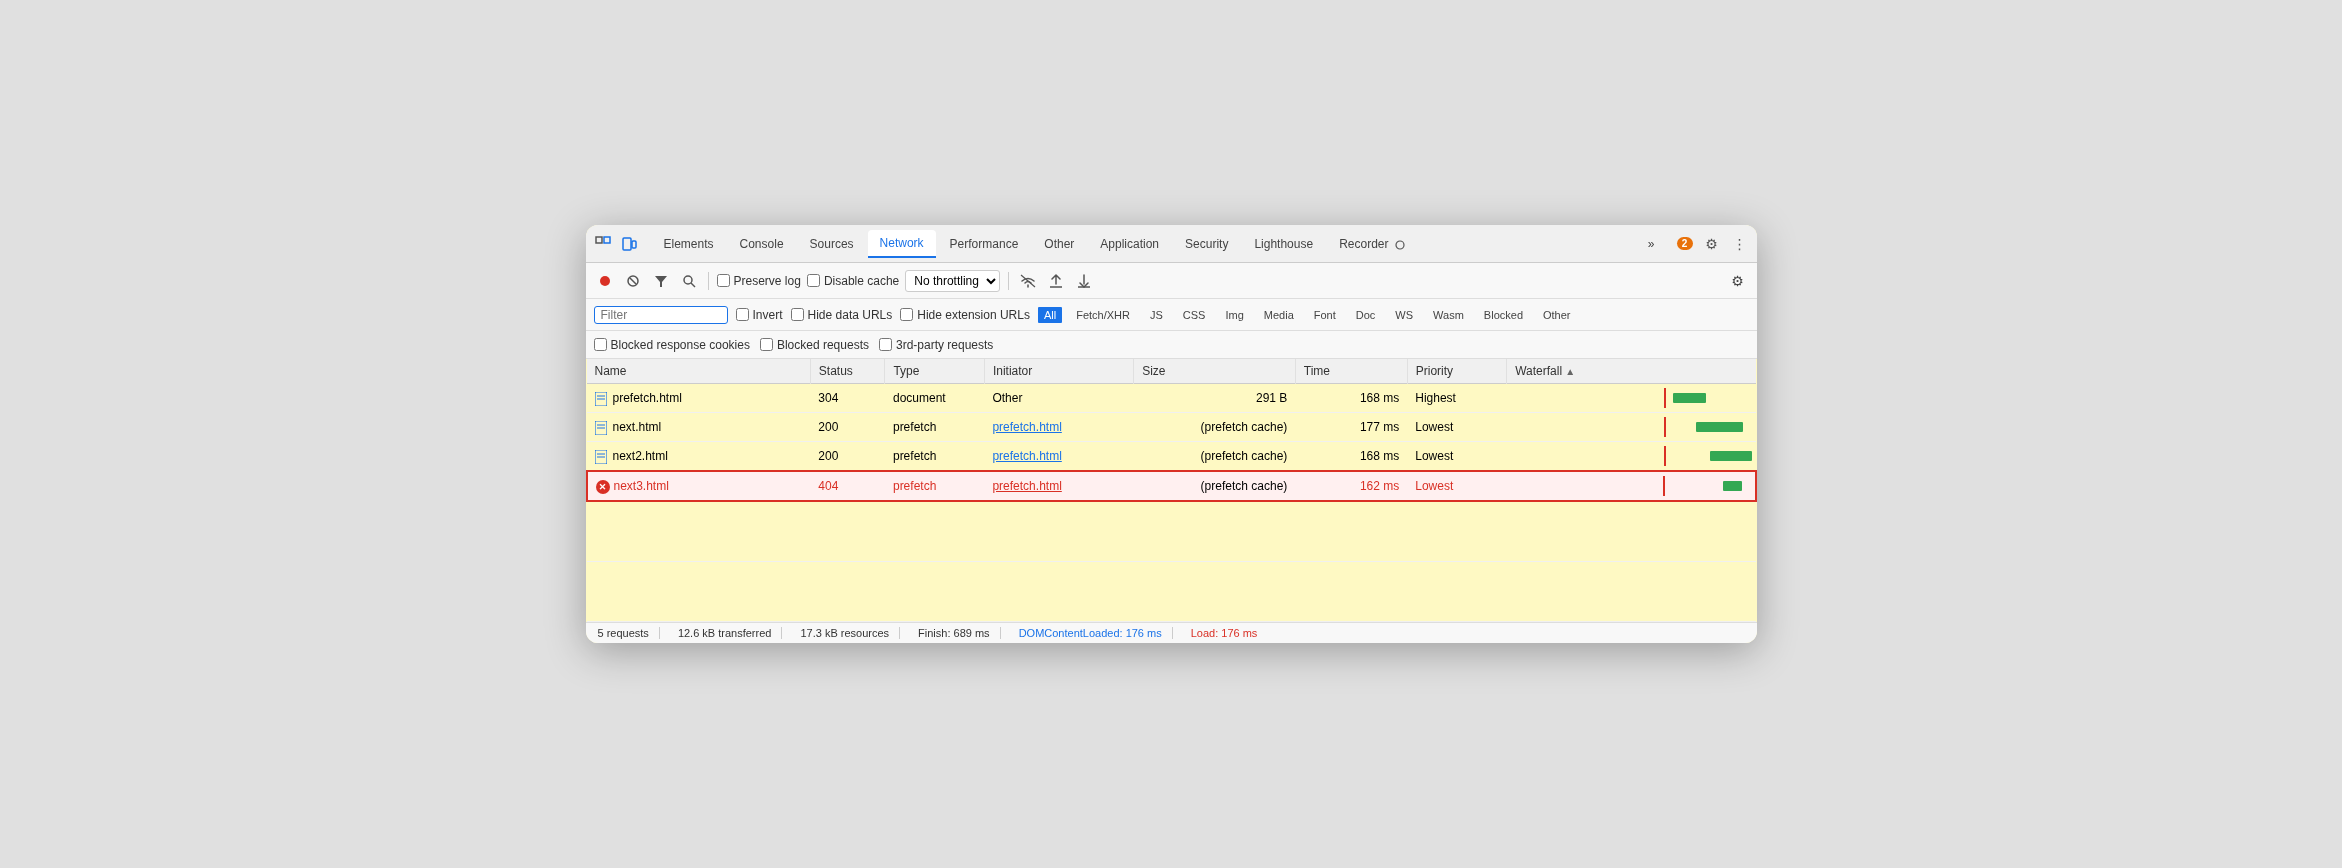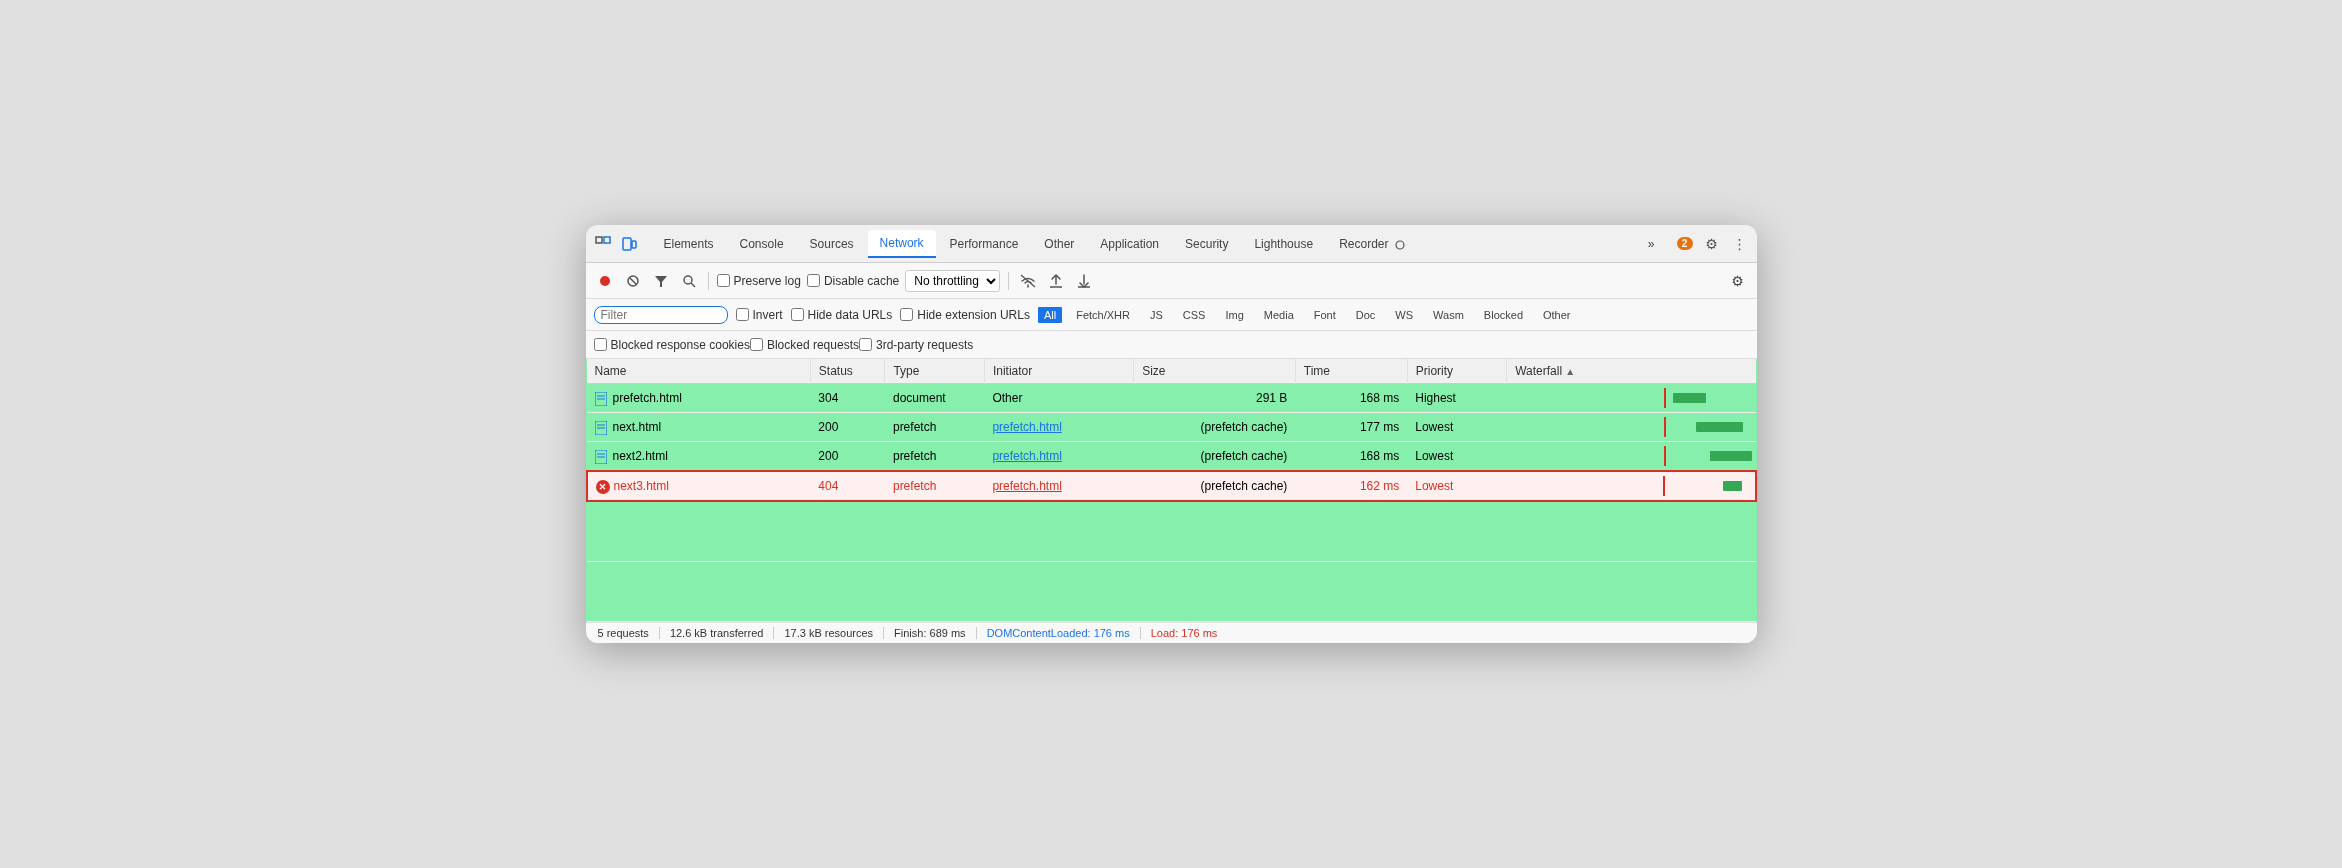--- a/index.html
+++ b/index.html
@@ -41,21 +41,21 @@
     }
     .tl-red { background: #ff5f57; border: 1px solid #e0443e; }
     .tl-yellow { background: #ffbd2e; border: 1px solid #dfa023; }
     .tl-green { background: #28c840; border: 1px solid #1aab29; }
     .titlebar-title {
       font-size: 13px;
       font-weight: 600;
       color: #333;
     }
     .devtools-body {
-      background: #86efac;
+      background: #fef9c3;
     }
     
     .tab-bar {
       display: flex;
       align-items: center;
       background: #f0f0f0;
       border-bottom: 1px solid #ccc;
       padding: 0 8px;
       height: 38px;
       gap: 2px;
@@ -171,21 +171,21 @@
       display: flex;
       align-items: center;
       padding: 4px 8px;
       gap: 8px;
       background: #f8f8f8;
       border-bottom: 1px solid #ddd;
       height: 32px;
     }
     .filter-input-wrap {
       border: 1px solid #1a73e8;
-      border-radius: 8px;
+      border-radius: 3px;
       display: flex;
       align-items: flex-start;
       background: #fff;
       padding: 1px 6px;
     }
     .filter-input {
       border: none;
       outline: none;
       font-size: 12px;
       width: 120px;
@@ -200,20 +200,21 @@
     }
     .filter-pill.active {
       background: #1a73e8;
       color: #fff;
     }
     
     .blocked-bar {
       display: flex;
       align-items: center;
       padding: 3px 8px;
+      gap: 10px;
       background: #f8f8f8;
       border-bottom: 1px solid #ddd;
       font-size: 12px;
       color: #333;
       height: 28px;
     }
     .blocked-bar-item {
       display: flex;
       align-items: center;
       gap: 4px;
@@ -300,21 +301,21 @@
     }
     
     .status-bar {
       display: flex;
       align-items: center;
       padding: 4px 12px;
       border-top: 1px solid #ddd;
       background: #f8f8f8;
       font-size: 11px;
       color: #333;
-      gap: 0;
+      gap: 8px;
     }
     .status-item {
       padding: 0 10px;
       border-right: 1px solid #ccc;
     }
     .status-item:first-child { padding-left: 0; }
     .status-item:last-child { border-right: none; }
     .status-dom { color: #1a73e8; }
     .status-load { color: #d93025; }
     .th-sort { display: inline-flex; align-items: center; gap: 3px; }

